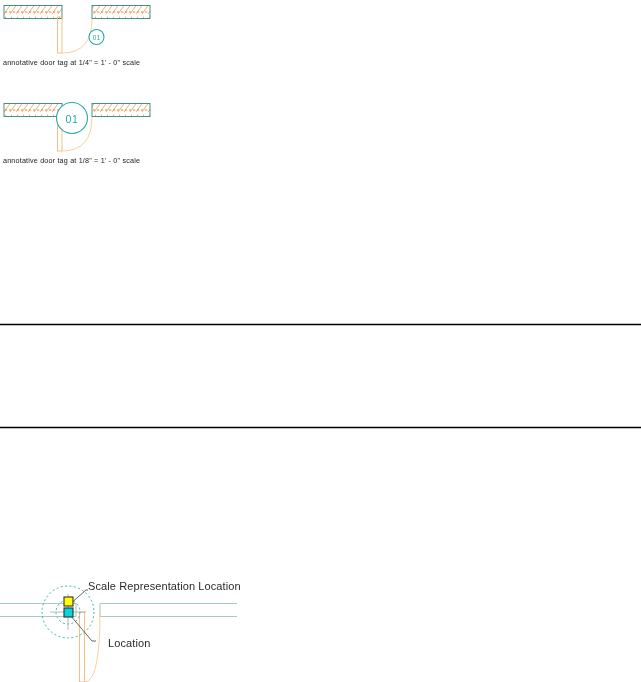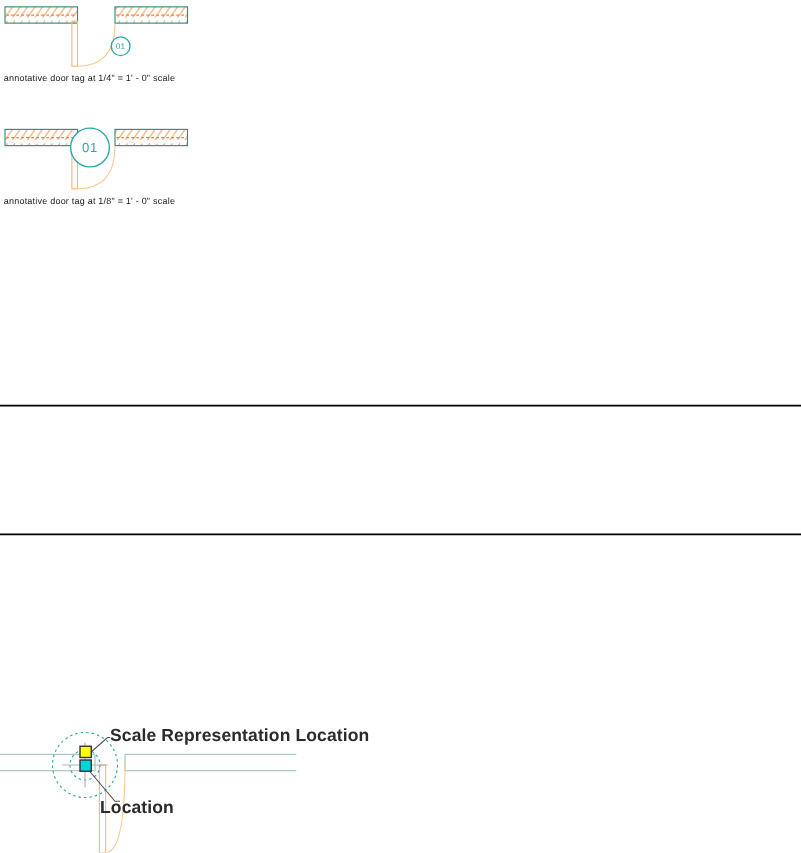--- a/index.html
+++ b/index.html
@@ -38,29 +38,28 @@
     color: #1a1a1a;
     white-space: nowrap;
     line-height: 1;
   }
   #cap-quarter { left: 3px; top: 59px; }
   #cap-eighth  { left: 3px; top: 157px; }
 
   .annot-label {
     position: absolute;
     font-family: "Liberation Sans", sans-serif;
-    font-size: 14px;
+    font-size: 11px;
     letter-spacing: 0.1px;
     color: #2b2b2b;
     white-space: nowrap;
     line-height: 1;
-    font-weight: bold;
   }
   #lbl-scale-rep { left: 88px; top: 581px; }
-  #lbl-location  { left: 80px; top: 638px; }
+  #lbl-location  { left: 108px; top: 638px; }
 
   .tag-text {
     font-family: "Liberation Sans", sans-serif;
     fill: #2aa8a8;
     text-anchor: middle;
     dominant-baseline: central;
   }
   .tag-text-small { font-size: 6.6px; letter-spacing: 0.2px; }
   .tag-text-large { font-size: 10.5px; letter-spacing: 0.6px; }
 </style>

